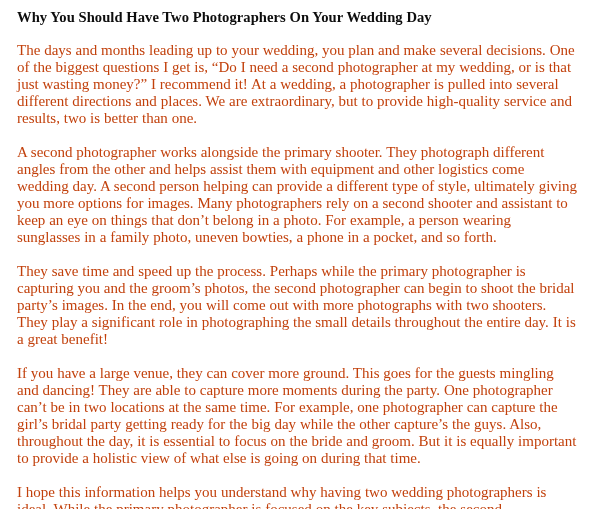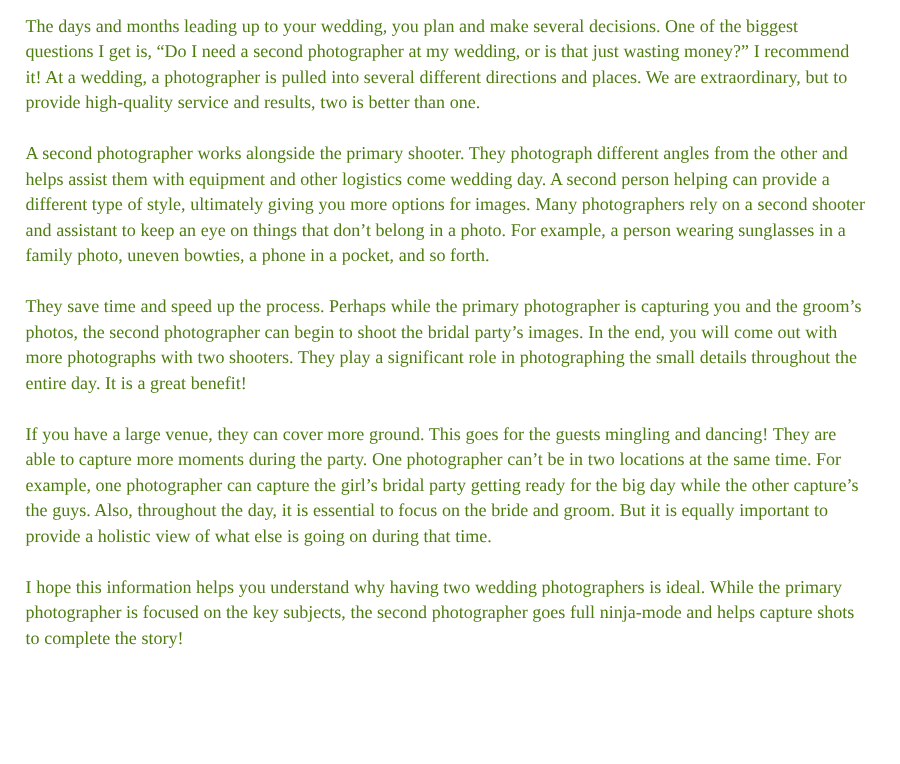--- a/index.html
+++ b/index.html
@@ -27,37 +27,38 @@
   }
   .doc-title {
     font-size: 14.6px;
     font-weight: bold;
     line-height: 17px;
     margin: 0 0 16px 0;
     letter-spacing: 0.05px;
     color: #0d0d0d;
   }
   .para {
-    font-size: 12px;
+    font-size: 15px;
     line-height: 17.1px;
     margin: 0 0 16.5px 0;
     text-align: left;
-    color: #4d7c0f;
+    color: #c2410c;
     word-spacing: 0.1px;
   }
   .para:last-child {
     margin-bottom: 0;
   }
 </style>
 </head>
 <body>
 
 <div class="page">
   <article class="article">
 
+    <h1 class="doc-title">Why You Should Have Two Photographers On Your Wedding Day</h1>
 
     <p class="para">The days and months leading up to your wedding, you plan and make several decisions. One of the biggest questions I get is, “Do I need a second photographer at my wedding, or is that just wasting money?” I recommend it! At a wedding, a photographer is pulled into several different directions and places. We are extraordinary, but to provide high-quality service and results, two is better than one.</p>
 
     <p class="para">A second photographer works alongside the primary shooter. They photograph different angles from the other and helps assist them with equipment and other logistics come wedding day. A second person helping can provide a different type of style, ultimately giving you more options for images. Many photographers rely on a second shooter and assistant to keep an eye on things that don’t belong in a photo. For example, a person wearing sunglasses in a family photo, uneven bowties, a phone in a pocket, and so forth.</p>
 
     <p class="para">They save time and speed up the process. Perhaps while the primary photographer is capturing you and the groom’s photos, the second photographer can begin to shoot the bridal party’s images. In the end, you will come out with more photographs with two shooters. They play a significant role in photographing the small details throughout the entire day. It is a great benefit!</p>
 
     <p class="para">If you have a large venue, they can cover more ground. This goes for the guests mingling and dancing! They are able to capture more moments during the party. One photographer can’t be in two locations at the same time. For example, one photographer can capture the girl’s bridal party getting ready for the big day while the other capture’s the guys. Also, throughout the day, it is essential to focus on the bride and groom. But it is equally important to provide a holistic view of what else is going on during that time.</p>
 
     <p class="para">I hope this information helps you understand why having two wedding photographers is ideal. While the primary photographer is focused on the key subjects, the second photographer goes full ninja-mode and helps capture shots to complete the story!</p>

